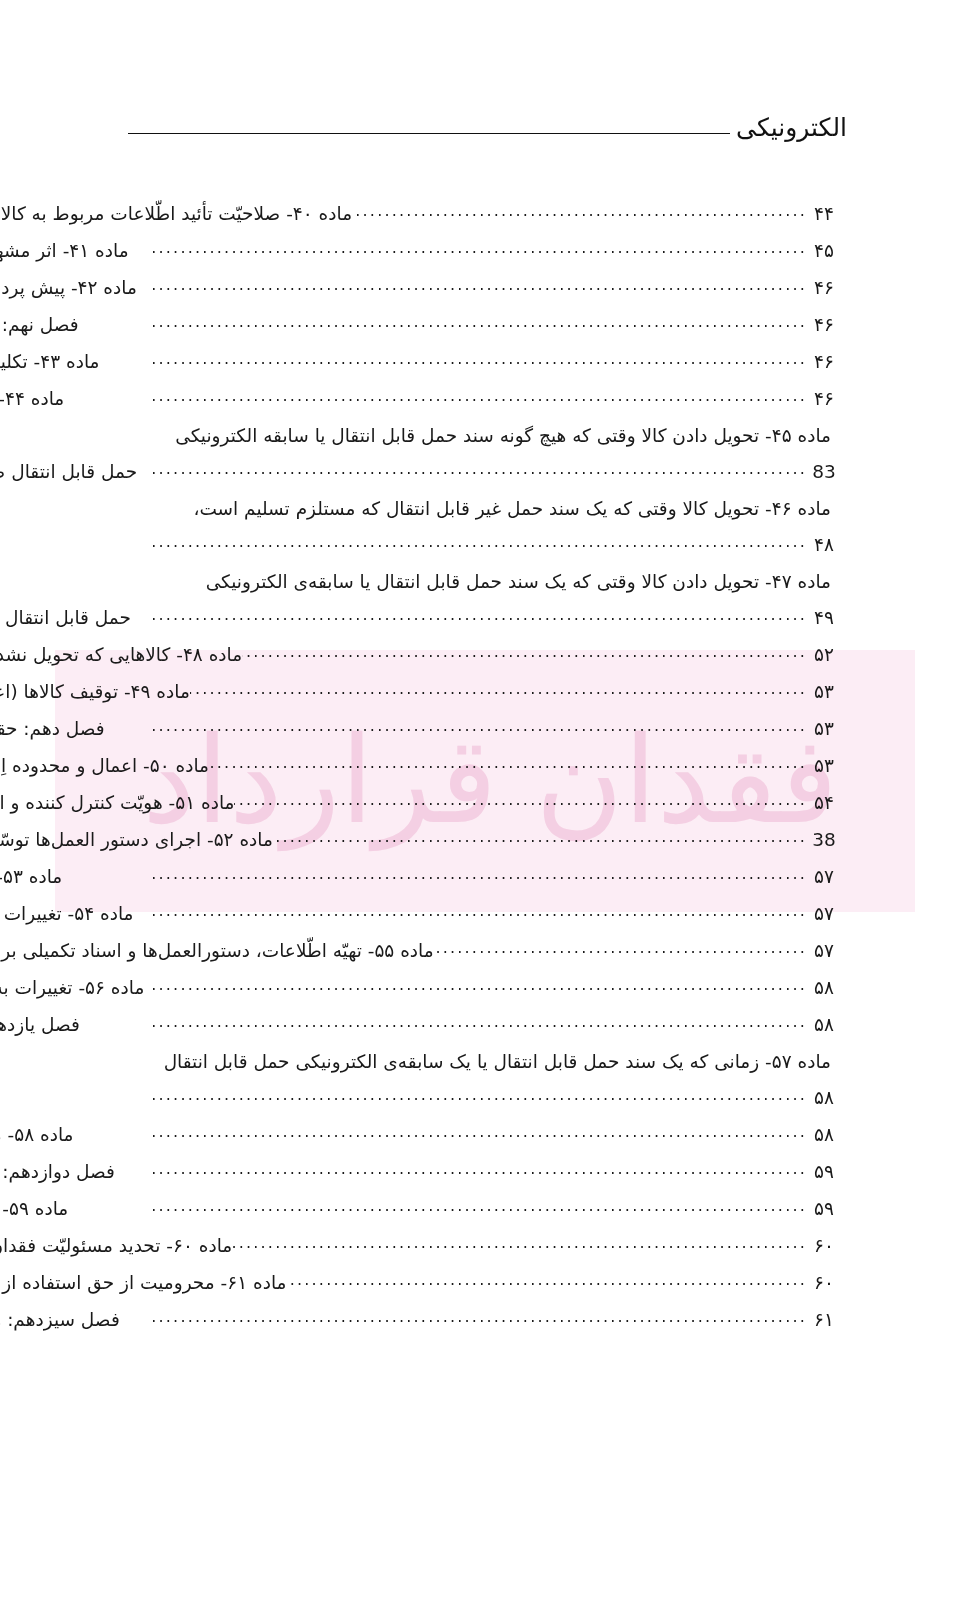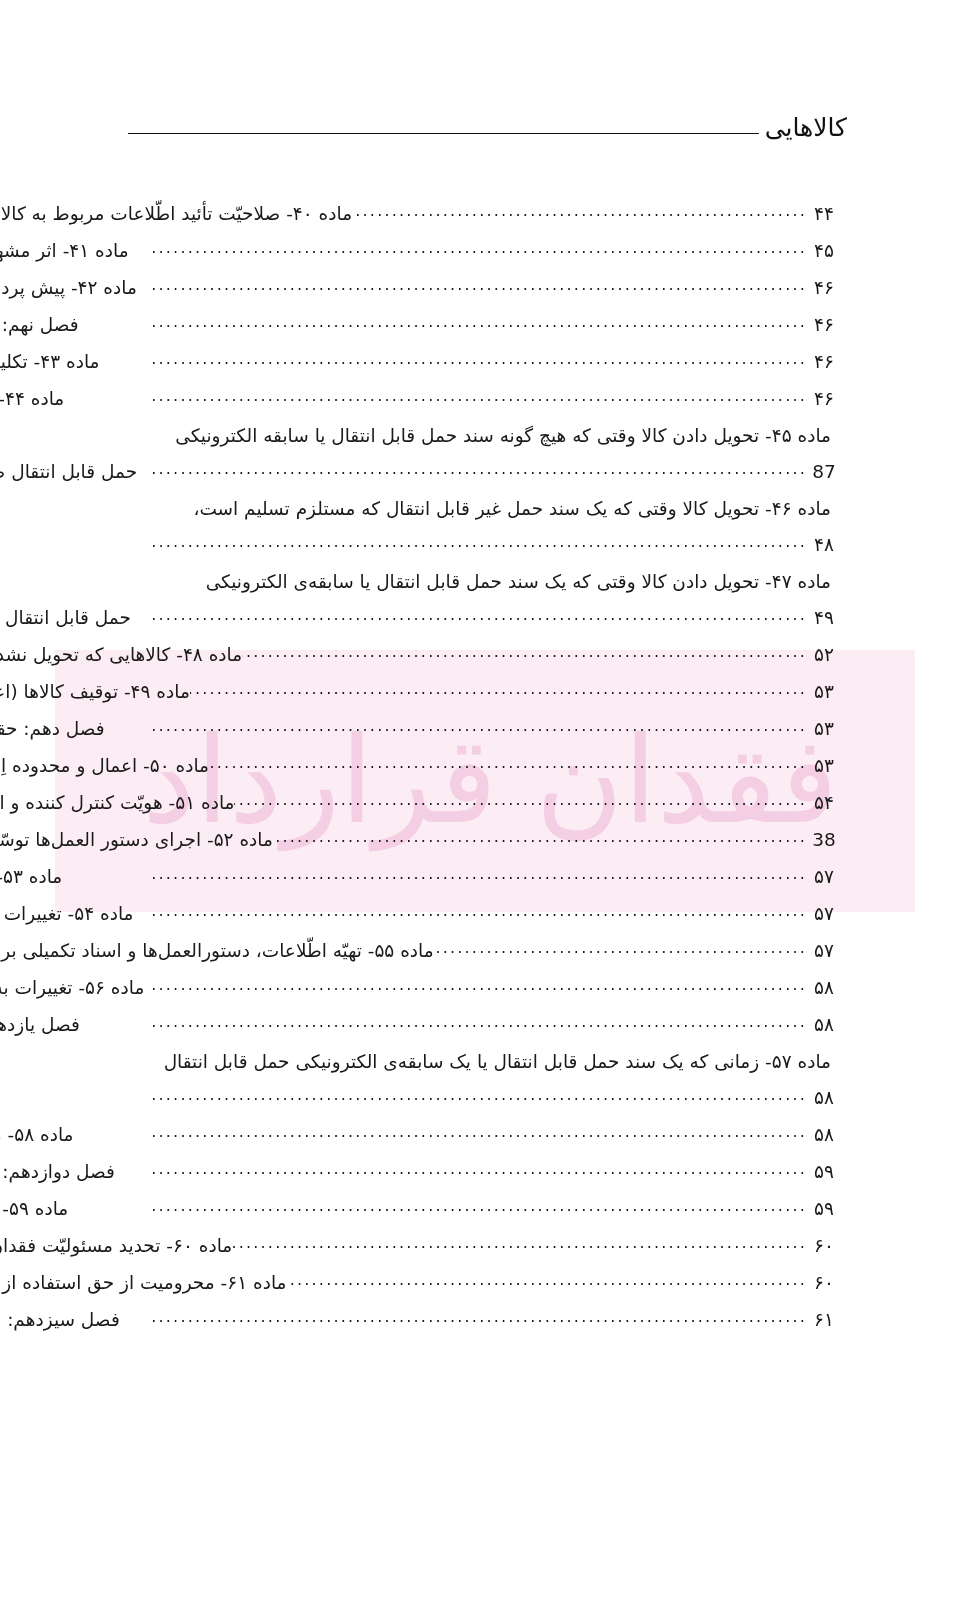--- a/index.html
+++ b/index.html
@@ -141,21 +141,21 @@
 </head>
 <body>
 
 <div class="page">
 
   <div class="watermark"></div>
   <div class="watermark-text">فقدان قرارداد</div>
 
   <div class="header">
     <div class="header-rule"></div>
-    <div class="header-title">کالاهایی</div>
+    <div class="header-title">الکترونیکی</div>
   </div>
 
   <div class="toc z" id="toc">
       <div class="toc-entry">
         <span class="entry-title">ماده ۴۰- صلاحیّت تأئید اطّلاعات مربوط به کالا در مفاد قرارداد</span>
         <span class="entry-dots">..........................................................................................</span>
         <span class="entry-page">۴۴</span>
       </div>
       <div class="toc-entry">
         <span class="entry-title">ماده ۴۱- اثر مشهود مفاد قرارداد</span>
@@ -180,21 +180,21 @@
       <div class="toc-entry">
         <span class="entry-title">ماده ۴۴- تعهّد بر دریافت</span>
         <span class="entry-dots">..........................................................................................</span>
         <span class="entry-page">۴۶</span>
       </div>
       <div class="toc-block">
         <span class="first-line">ماده ۴۵- تحویل دادن کالا وقتی که هیچ گونه سند حمل قابل انتقال یا سابقه الکترونیکی</span>
         <span class="second-line">
           <span class="entry-title">حمل قابل انتقال صادر نشده باشد</span>
           <span class="entry-dots">..........................................................................................</span>
-          <span class="entry-page">87</span>
+          <span class="entry-page">83</span>
         </span>
       </div>
       <div class="toc-block">
         <span class="first-line">ماده ۴۶- تحویل کالا وقتی که یک سند حمل غیر قابل انتقال که مستلزم تسلیم است،</span>
         <span class="second-line">
           <span class="entry-dots">..........................................................................................</span>
           <span class="entry-page">۴۸</span>
         </span>
       </div>
       <div class="toc-block">

